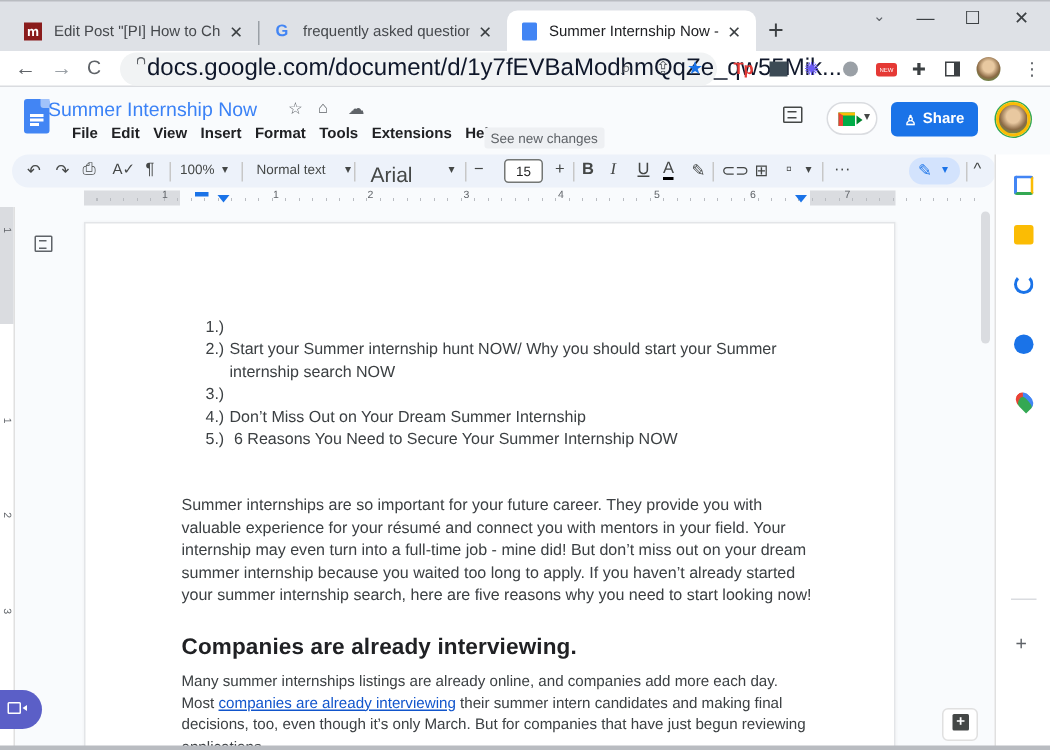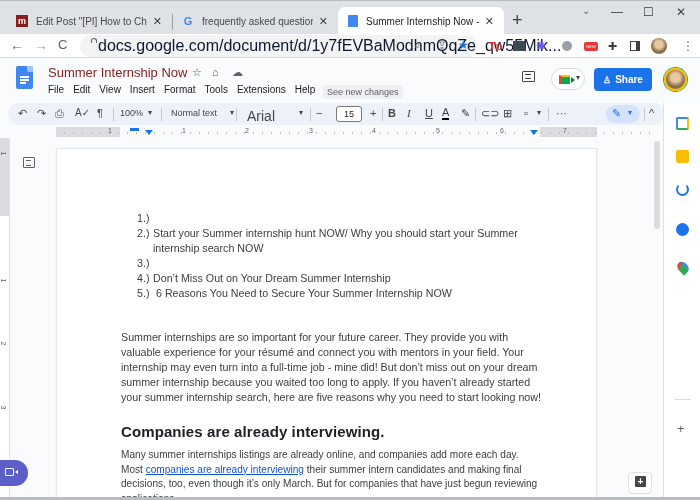--- a/index.html
+++ b/index.html
@@ -25,24 +25,24 @@
   .omnibox .lock::before { content:""; position:absolute; left:1px; top:-4px; width:4px; height:4px; border:1px solid #5f6368; border-bottom:none; border-radius:3px 3px 0 0; }
   .omnibox .url { font-size: 16px; color: #0f172a; white-space: nowrap; }
   .omnibox .oicon { position: absolute; top: 3px; font-size: 12px; color: #5f6368; }
   .ext { position: absolute; top: 5px; height: 14px; display:flex; align-items:center; justify-content:center; font-size: 10px; }
 
   
   .docshead { position: absolute; left: 0; top: 58px; width: 700px; height: 45px; background: #f9fbfd; }
   .docslogo { position: absolute; left: 16px; top: 8px; width: 17px; height: 23px; background: #4285f4; border-radius: 2px; }
   .docslogo::after { content:""; position:absolute; right:0; top:0; width:6px; height:6px; background:#a1c2fa; border-bottom-left-radius:2px; }
   .docslogo .ln { position:absolute; left:4px; width:9px; height:1.5px; background:#fff; }
-  .doctitle { position: absolute; left: 48px; top: 7px; font-size: 13px; color: #7f1d1d; }
+  .doctitle { position: absolute; left: 32px; top: 7px; font-size: 13px; color: #3b82f6; }
   .titleicon { position: absolute; top: 8px; font-size: 11px; color: #5f6368; }
   .menubar { position: absolute; left: 48px; top: 26px; display: flex; gap: 0; font-size: 10px; color: #202124; }
-  .menubar span { padding: 0 4px 0 0; margin-right: 5px; }
+  .menubar span { padding: 0 4px 0 0; margin-right: 5px; font-weight: bold; }
   .seechanges { position: absolute; left: 323px; top: 27px; font-size: 9px; color: #5f6368; background: #eef0f3; padding: 2px 4px; border-radius: 2px; }
   .commenticon { position: absolute; left: 522px; top: 13px; width: 13px; height: 11px; border: 1.5px solid #444746; border-radius: 1px; }
   .commenticon::after { content:""; position:absolute; left:2px; top:2px; width:6px; height:3px; border-top:1px solid #444746; border-bottom:1px solid #444746; }
   .meetbtn { position: absolute; left: 551px; top: 10px; width: 34px; height: 22px; border-radius: 11px; border: 1px solid #dadce0; background:#fff; }
   .meetbtn .cam { position:absolute; left:7px; top:6px; width:11px; height:9px; background:#00ac47; border-left:3px solid #ea4335; border-top:2px solid #fbbc04; }
   .meetbtn .cam::after { content:""; position:absolute; right:-5px; top:0; border-left:4px solid #00832d; border-top:3px solid transparent; border-bottom:3px solid transparent; }
   .meetbtn .dd { position:absolute; left:24px; top:4px; font-size: 8px; color:#444746; }
   .sharebtn { position: absolute; left: 594px; top: 10px; width: 58px; height: 23px; background: #1a73e8; border-radius: 4px; color: #fff; font-size: 10px; font-weight: bold; display: flex; align-items: center; justify-content: center; gap: 4px; }
   .avatar { position: absolute; top: 10px; width: 23px; height: 23px; border-radius: 50%; background: radial-gradient(circle at 50% 40%, #e8c8a0 30%, #8b6a45 60%, #6b8a4a 80%); }
   .avatar.ring { border: 2px solid #fbbc04; box-shadow: 0 0 0 1px #34a853; }

